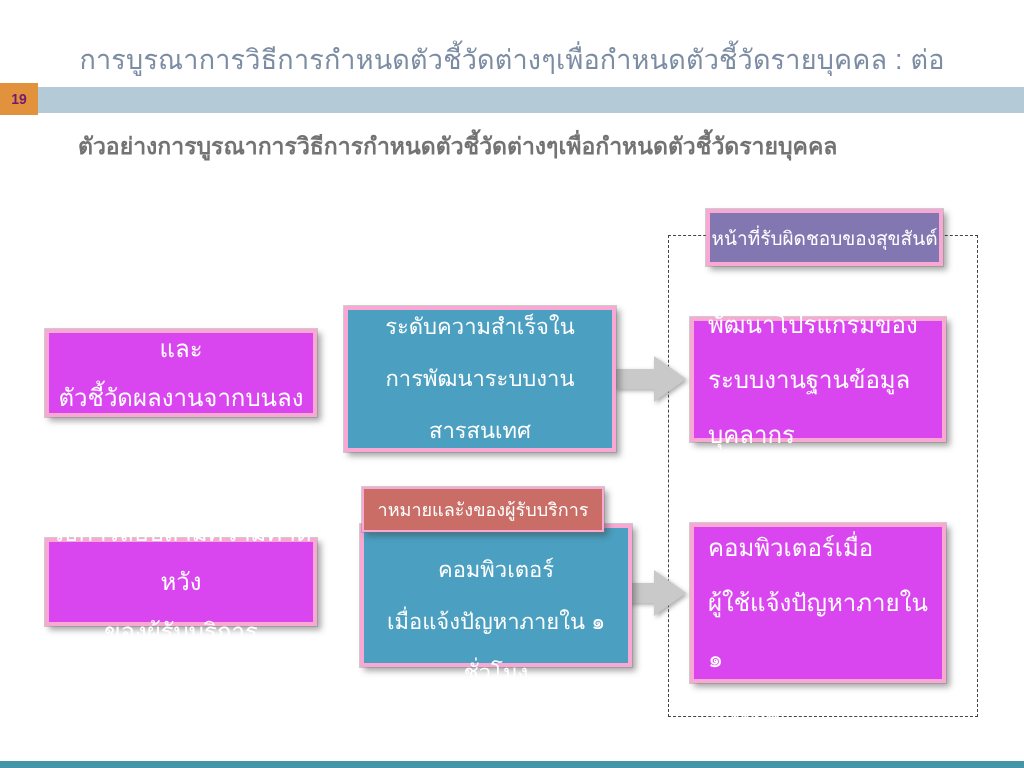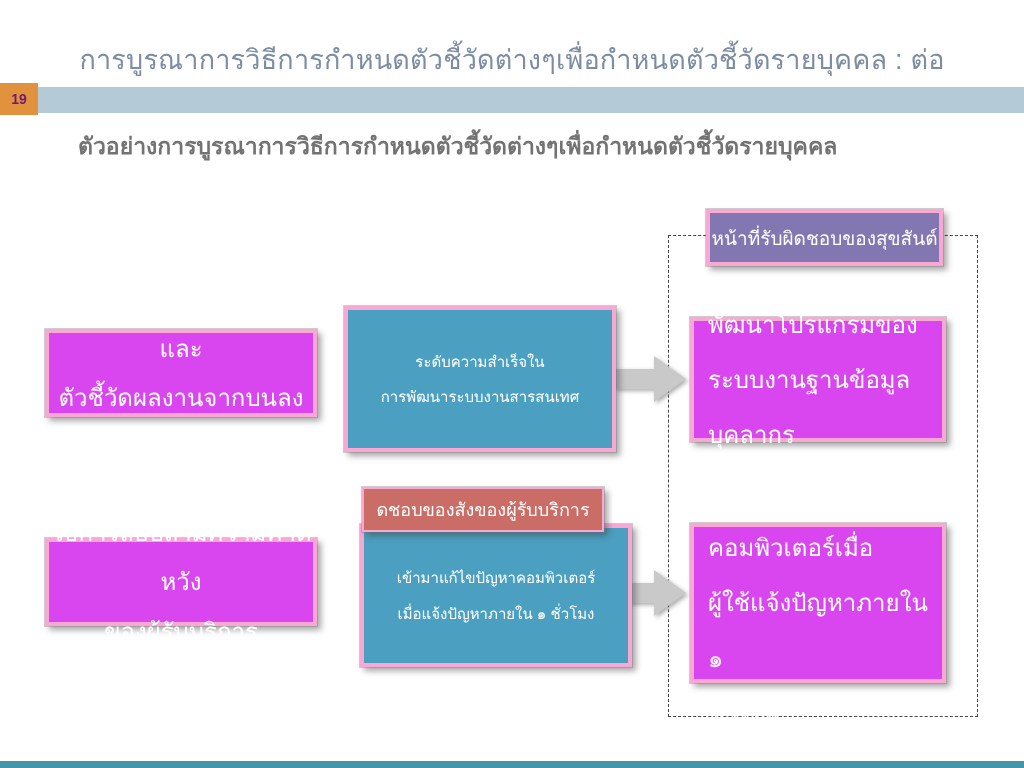--- a/index.html
+++ b/index.html
@@ -73,21 +73,21 @@
     background: #c96d66;
     font-size: 18px;
     height: 45px;
     z-index: 3;
     border-width: 2px;
   }
   .tag-1 { left: 372px; top: 242px; width: 229px; }
   .tag-2 { left: 362px; top: 461px; width: 242px; }
   .blue-box {
     background: #4b9fc0;
-    font-size: 15px;
+    font-size: 22px;
     line-height: 2.35;
     width: 272px;
     z-index: 2;
   }
   .kpi-1 { left: 344px; top: 280px; height: 146px; }
   .kpi-2 { left: 360px; top: 498px; height: 143px; }
   .green-box { background: #d946ef; font-size: 24px; }
   .method-box {
     left: 45px;
     width: 272px; height: 88px;
@@ -146,21 +146,21 @@
       <polygon points="0,15 40,15 40,2 72,25 40,48 40,35 0,35" fill="#c9c9c9"></polygon>
     </svg>
   </div>
   <div class="box green-box result-box result-1">พัฒนาโปรแกรมของ
 ระบบงานฐานข้อมูลบุคลากร</div>
 
   <div class="box green-box method-box method-2">วิธีการสอบถามความคาดหวัง
 ของผู้รับบริการ</div>
   <div class="box blue-box kpi-2">เข้ามาแก้ไขปัญหาคอมพิวเตอร์
 เมื่อแจ้งปัญหาภายใน ๑ ชั่วโมง</div>
-  <div class="box red-tag tag-2">ดชอบของสังของผู้รับบริการ</div>
+  <div class="box red-tag tag-2">าหมายและังของผู้รับบริการ</div>
   <div class="arrow arrow-2">
     <svg width="74" height="50" viewBox="0 0 74 50">
       <polygon points="0,15 40,15 40,2 72,25 40,48 40,35 0,35" fill="#c9c9c9"></polygon>
     </svg>
   </div>
   <div class="box green-box result-box result-2">แก้ไขปัญหาคอมพิวเตอร์เมื่อ
 ผู้ใช้แจ้งปัญหาภายใน ๑
 ชั่วโมง</div>
 
   <div class="bottom-bar"></div>

